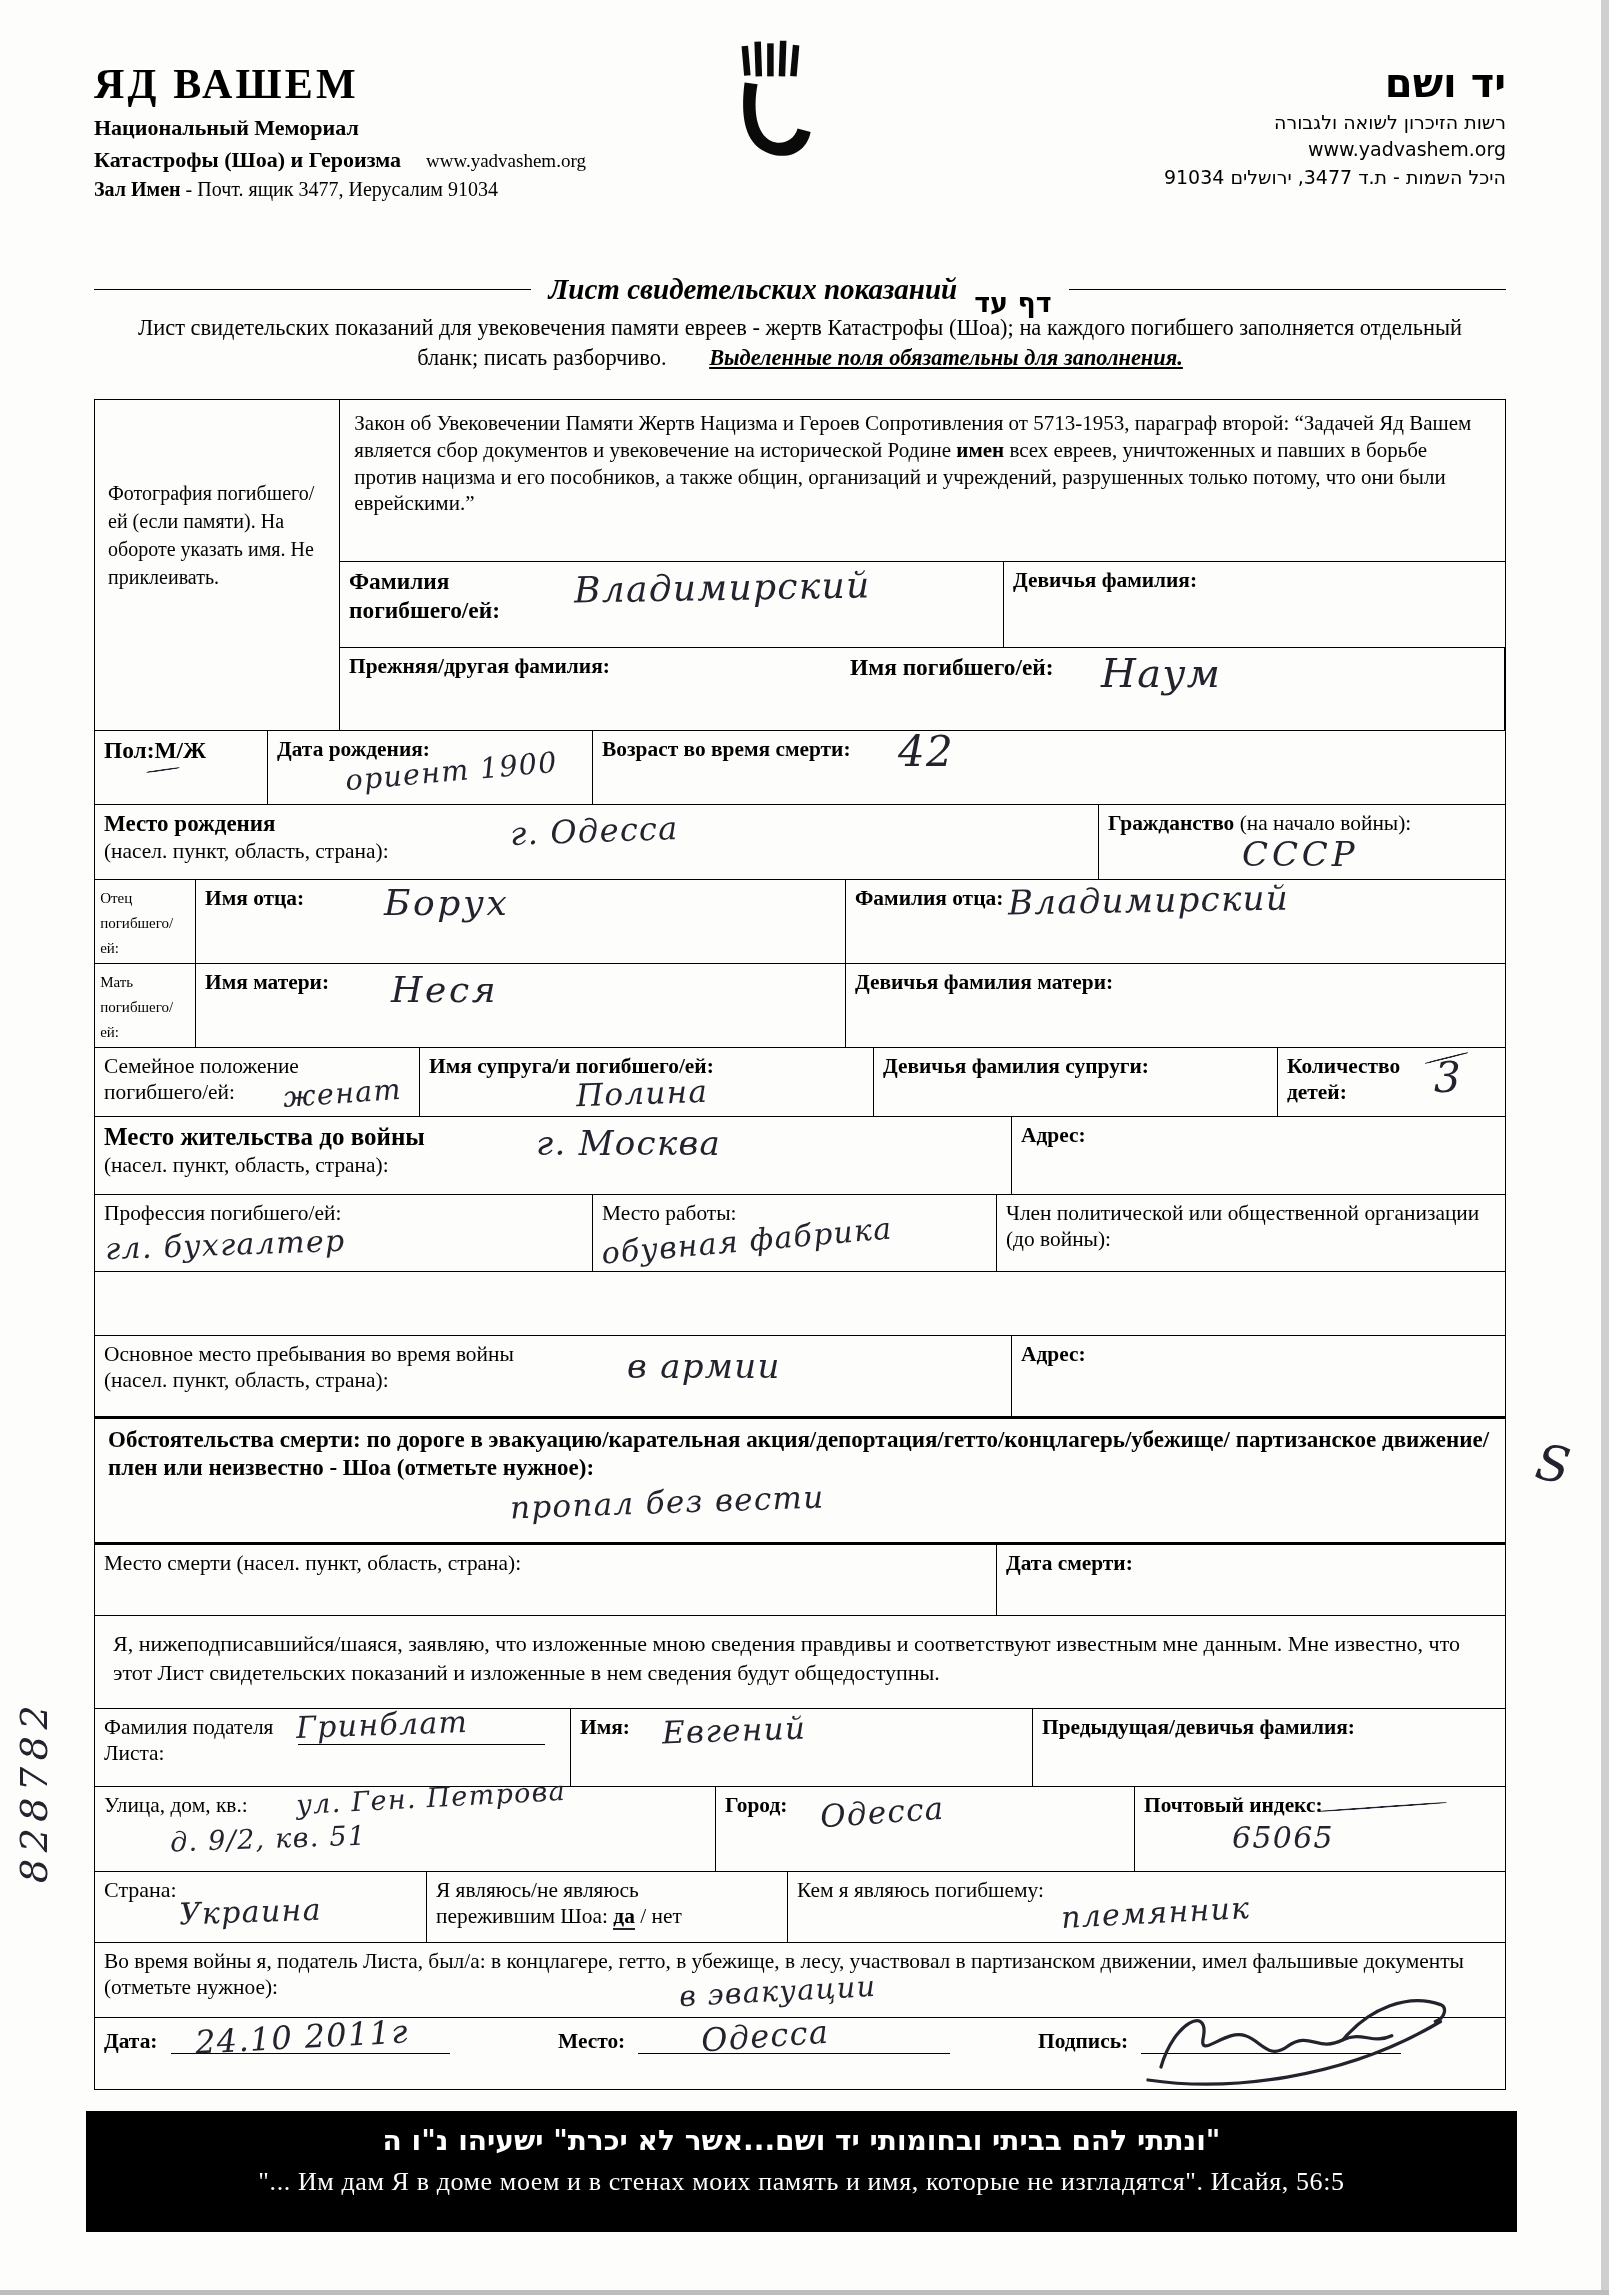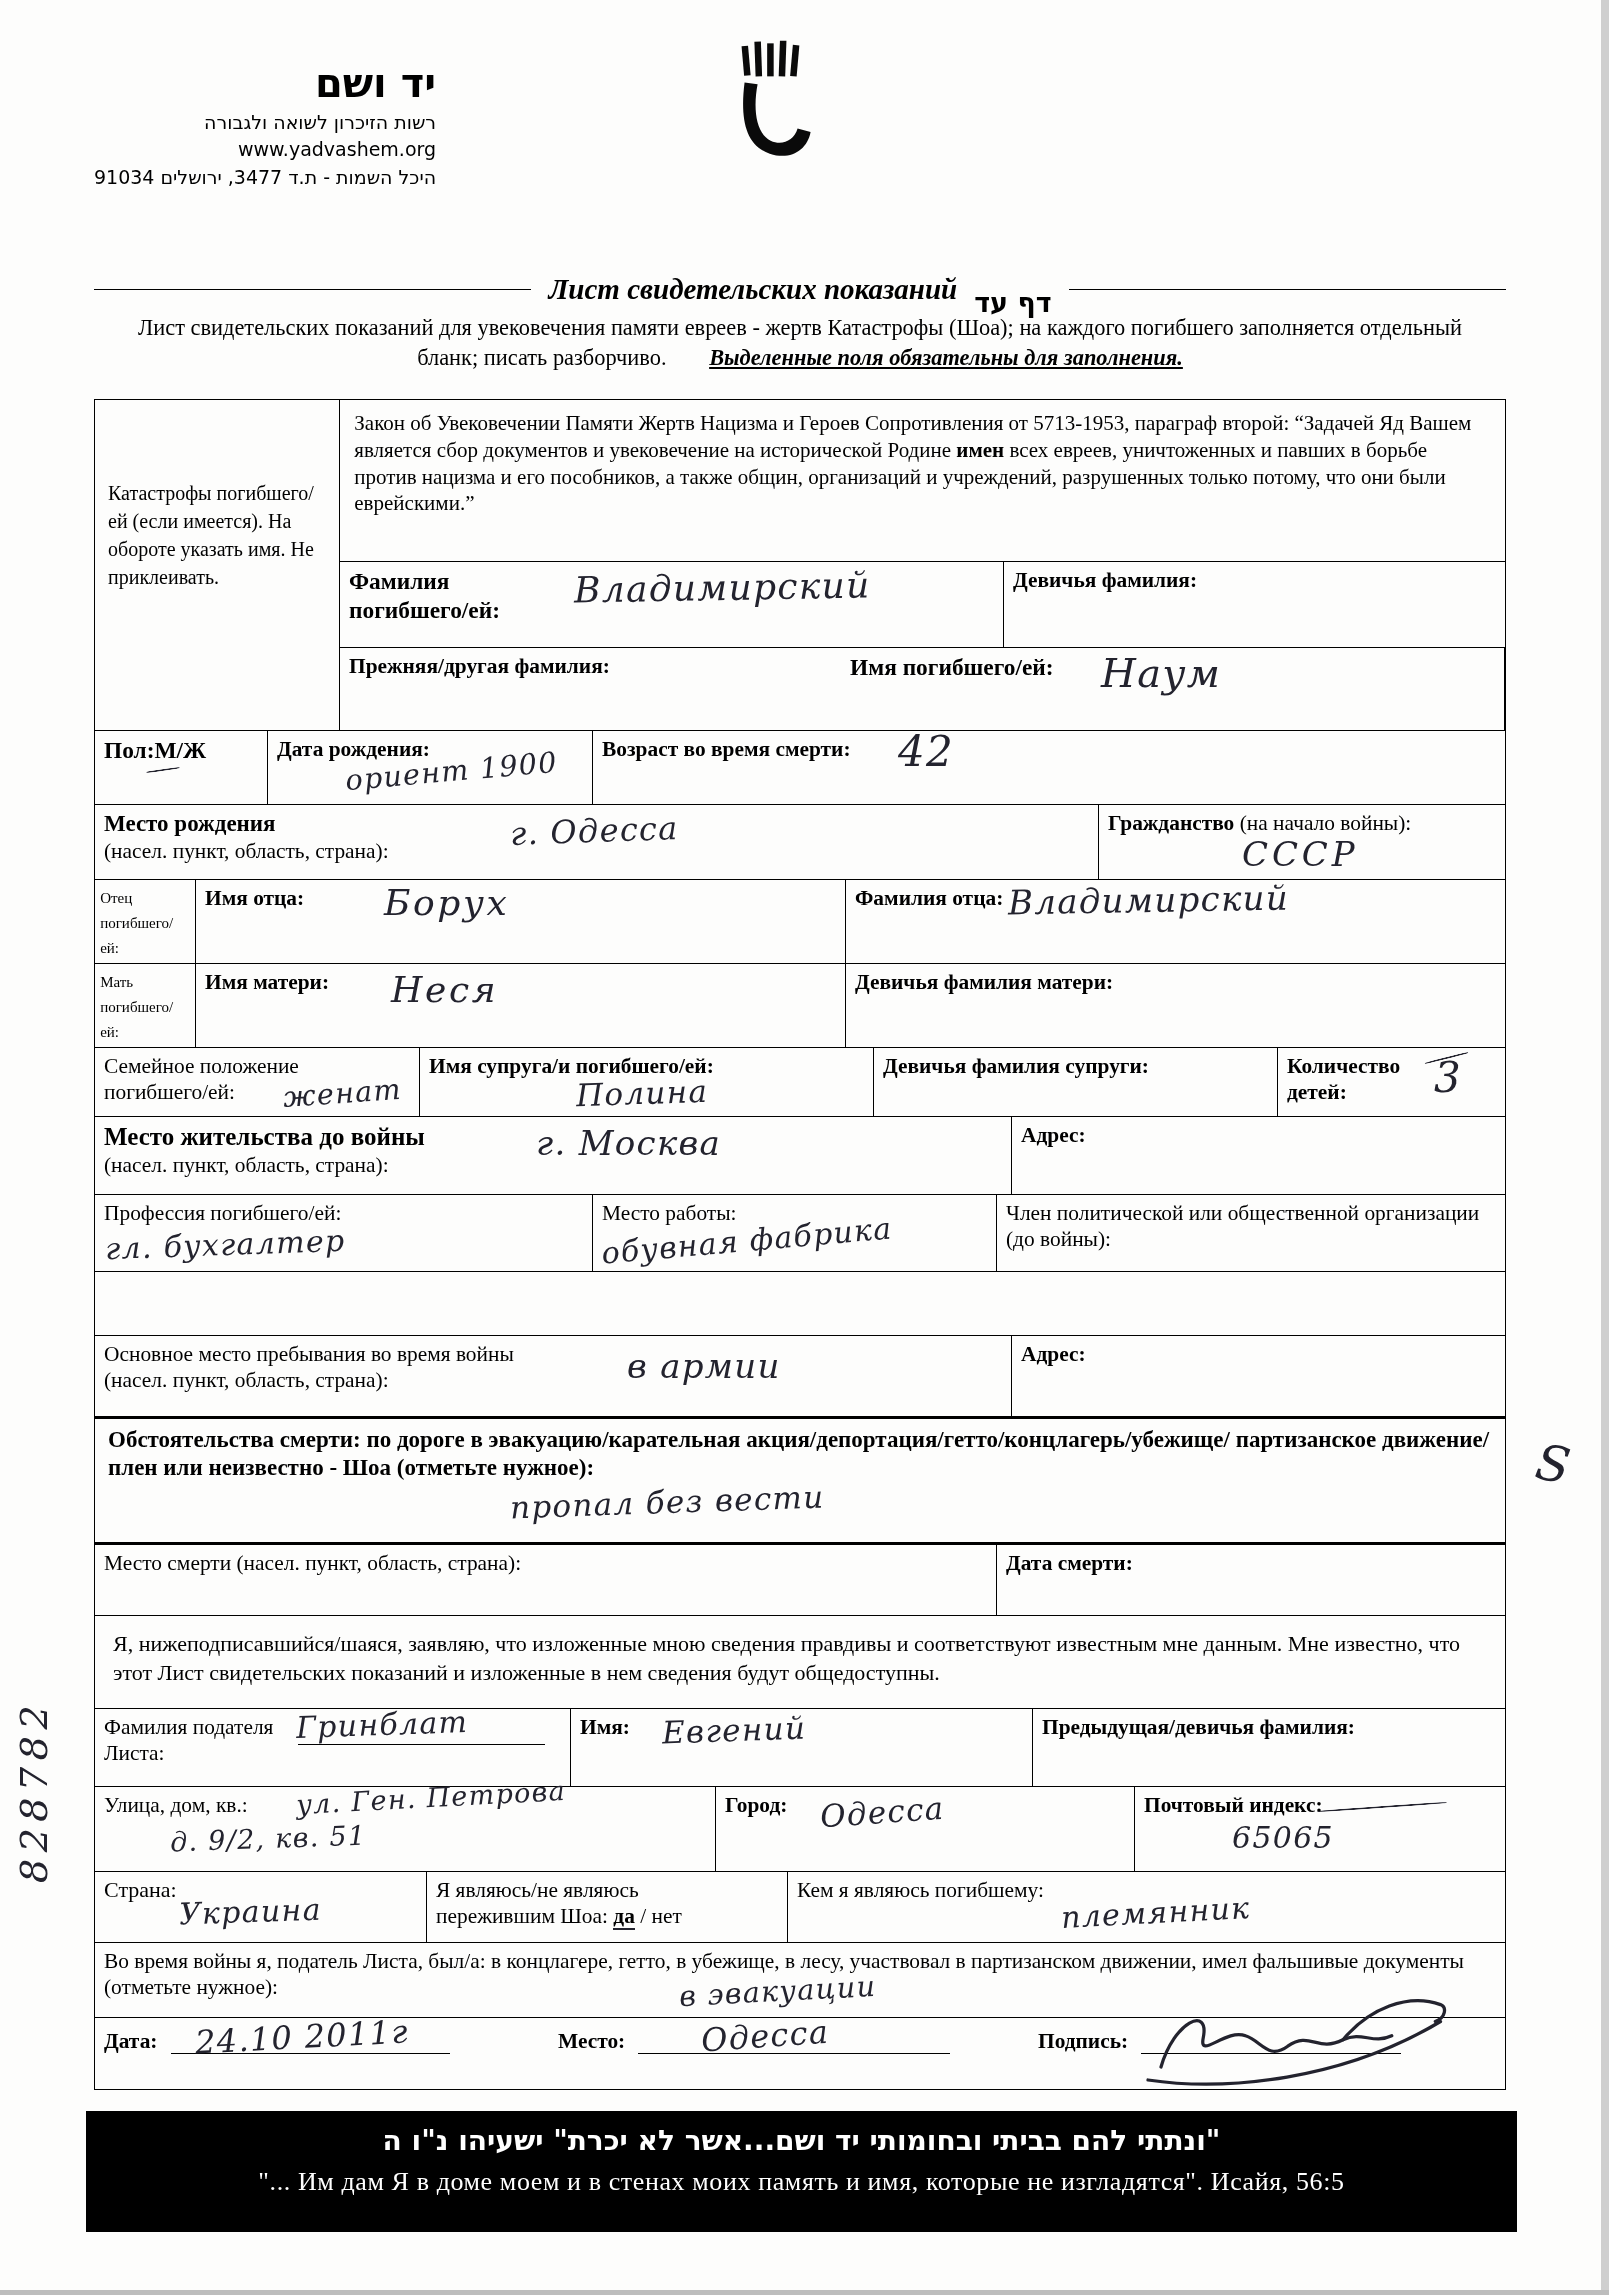--- a/index.html
+++ b/index.html
@@ -77,20 +77,30 @@
   .s-mark{position:absolute;left:1536px;top:1436px;font-family:"DejaVu Serif", serif;font-style:italic;
     color:#23232e;font-size:49px;transform:rotate(10deg);z-index:5;}
 </style>
 </head>
 <body>
 
 <div class="scan-edge-r"></div>
 <div class="scan-edge-b"></div>
 
 <div class="hdr">
+  <div>
+    <div class="org-title">ЯД ВАШЕМ</div>
+    <div class="org-line">Национальный Мемориал</div>
+    <div class="org-line">
+      <span>Катастрофы (Шоа) и Героизма</span><span class="org-url">www.yadvashem.org</span>
+    </div>
+    <div class="org-line3">
+      <span class="b">Зал Имен</span><span> - Почт. ящик 3477, Иерусалим 91034</span>
+    </div>
+  </div>
 
   <div class="hdr-he">
     <div class="he-title">יד ושם</div>
     <div class="he-line">רשות הזיכרון לשואה ולגבורה</div>
     <div class="he-line">www.yadvashem.org</div>
     <div class="he-line">היכל השמות - ת.ד 3477, ירושלים 91034</div>
   </div>
 </div>
 
 <div class="logo">
@@ -114,21 +124,21 @@
 </div>
 
 <div class="intro">
   <span>Лист свидетельских показаний для увековечения памяти евреев - жертв Катастрофы (Шоа); на каждого погибшего заполняется отдельный бланк; писать разборчиво. </span><span class="mand">Выделенные поля обязательны для заполнения.</span>
 </div>
 
 <div class="form">
 
   <div class="r">
     <div class="c photo-cell">
-      <span>Катастрофы погибшего/ей (если имеется). На обороте указать имя. Не приклеивать.</span>
+      <span>Фотография погибшего/ей (если памяти). На обороте указать имя. Не приклеивать.</span>
     </div>
     <div class="topright">
       <div class="law">
         <span>Закон об Увековечении Памяти Жертв Нацизма и Героев Сопротивления от 5713-1953, параграф второй: “Задачей Яд Вашем является сбор документов и увековечение на исторической Родине </span><b>имен</b><span> всех евреев, уничтоженных и павших в борьбе против  нацизма и его пособников,  а также общин, организаций и учреждений, разрушенных только потому, что они были еврейскими.”</span>
       </div>
       <div style="display:flex;border-bottom:1.3px solid #000;min-height:86px;">
         <div class="c" style="width:664px;">
           <span class="lbl b" style="display:inline-block;max-width:214px;font-size:23.4px;">Фамилия погибшего/ей:</span>
           <span class="hw" style="left:234px;top:7.8px;font-size:36px;transform:rotate(-1deg);">Владимирский</span>
         </div>

